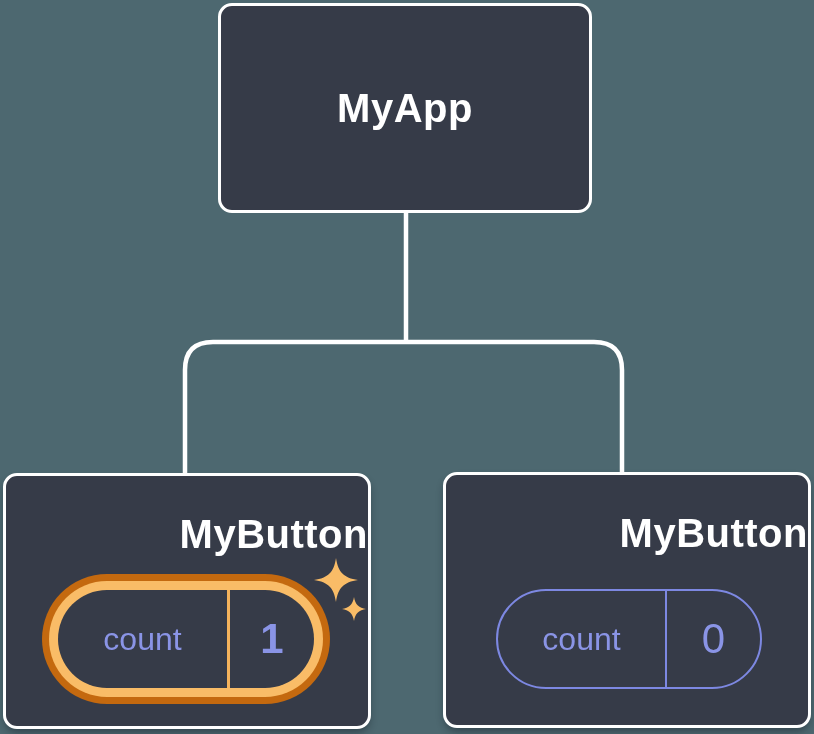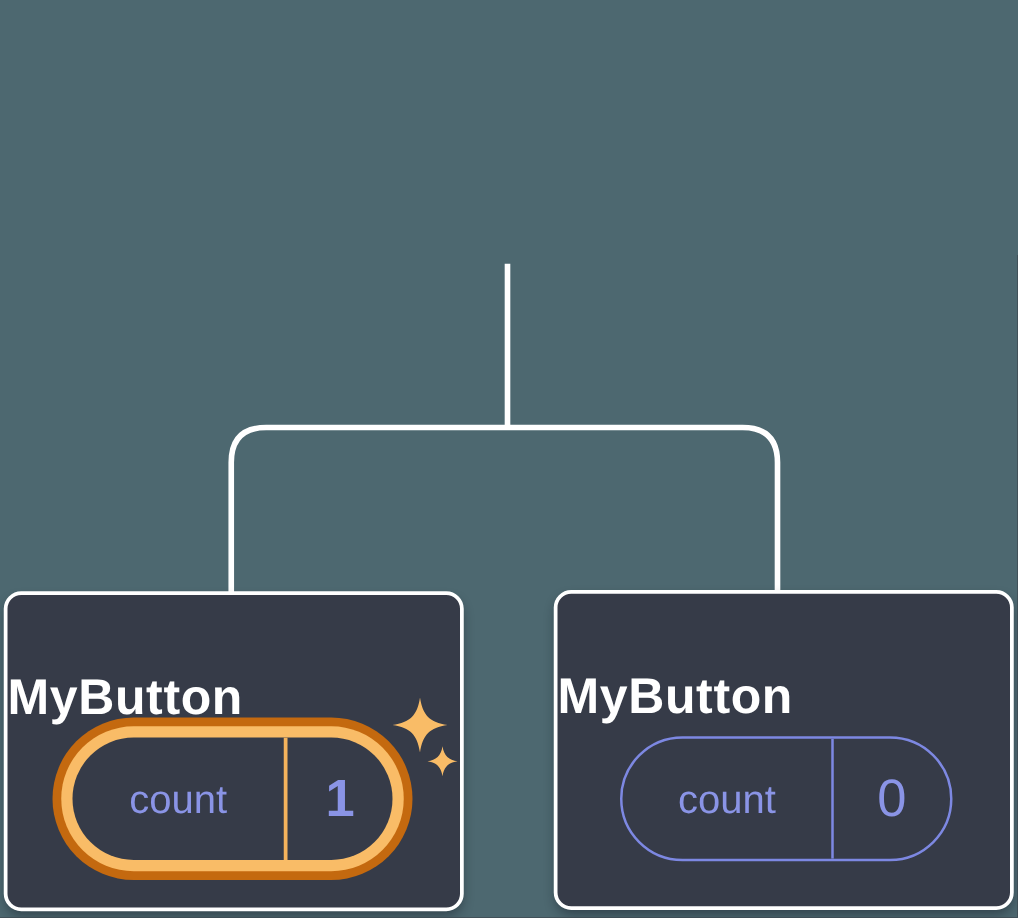--- a/index.html
+++ b/index.html
@@ -38,23 +38,22 @@
   .node-title {
     color: #ffffff;
     font-size: 40px;
     font-weight: bold;
     letter-spacing: 0.5px;
     white-space: nowrap;
   }
   .child-title {
     position: absolute;
     left: 0; right: 0; top: 36px;
-    text-align: left;
+    text-align: right;
     line-height: 44px;
-    margin-top: 24px;
   }
   
   .pill-hl-outer {
     position: absolute;
     left: 36px; top: 98px;
     width: 288px; height: 130px;
     background: #c4690f;
     border-radius: 999px;
     padding: 7px;
   }
@@ -107,20 +106,23 @@
 </head>
 <body>
 
 <div class="stage">
 
   <svg class="connectors" viewBox="0 0 814 734" xmlns="http://www.w3.org/2000/svg">
     <path d="M406 211 V342" fill="none" stroke="#ffffff" stroke-width="4.5"></path>
     <path d="M185 475 V370 Q185 342 213 342 H594 Q622 342 622 370 V474" fill="none" stroke="#ffffff" stroke-width="4.5"></path>
   </svg>
 
+  <div class="node node-app">
+    <span class="node-title">MyApp</span>
+  </div>
 
   <div class="node node-child node-child-left">
     <div class="node-title child-title">MyButton</div>
 
     <div class="pill-hl-outer">
       <div class="pill-hl-mid">
         <div class="pill-hl-inner">
           <div class="state-label-cell">
             <span class="state-label">count</span>
           </div>

